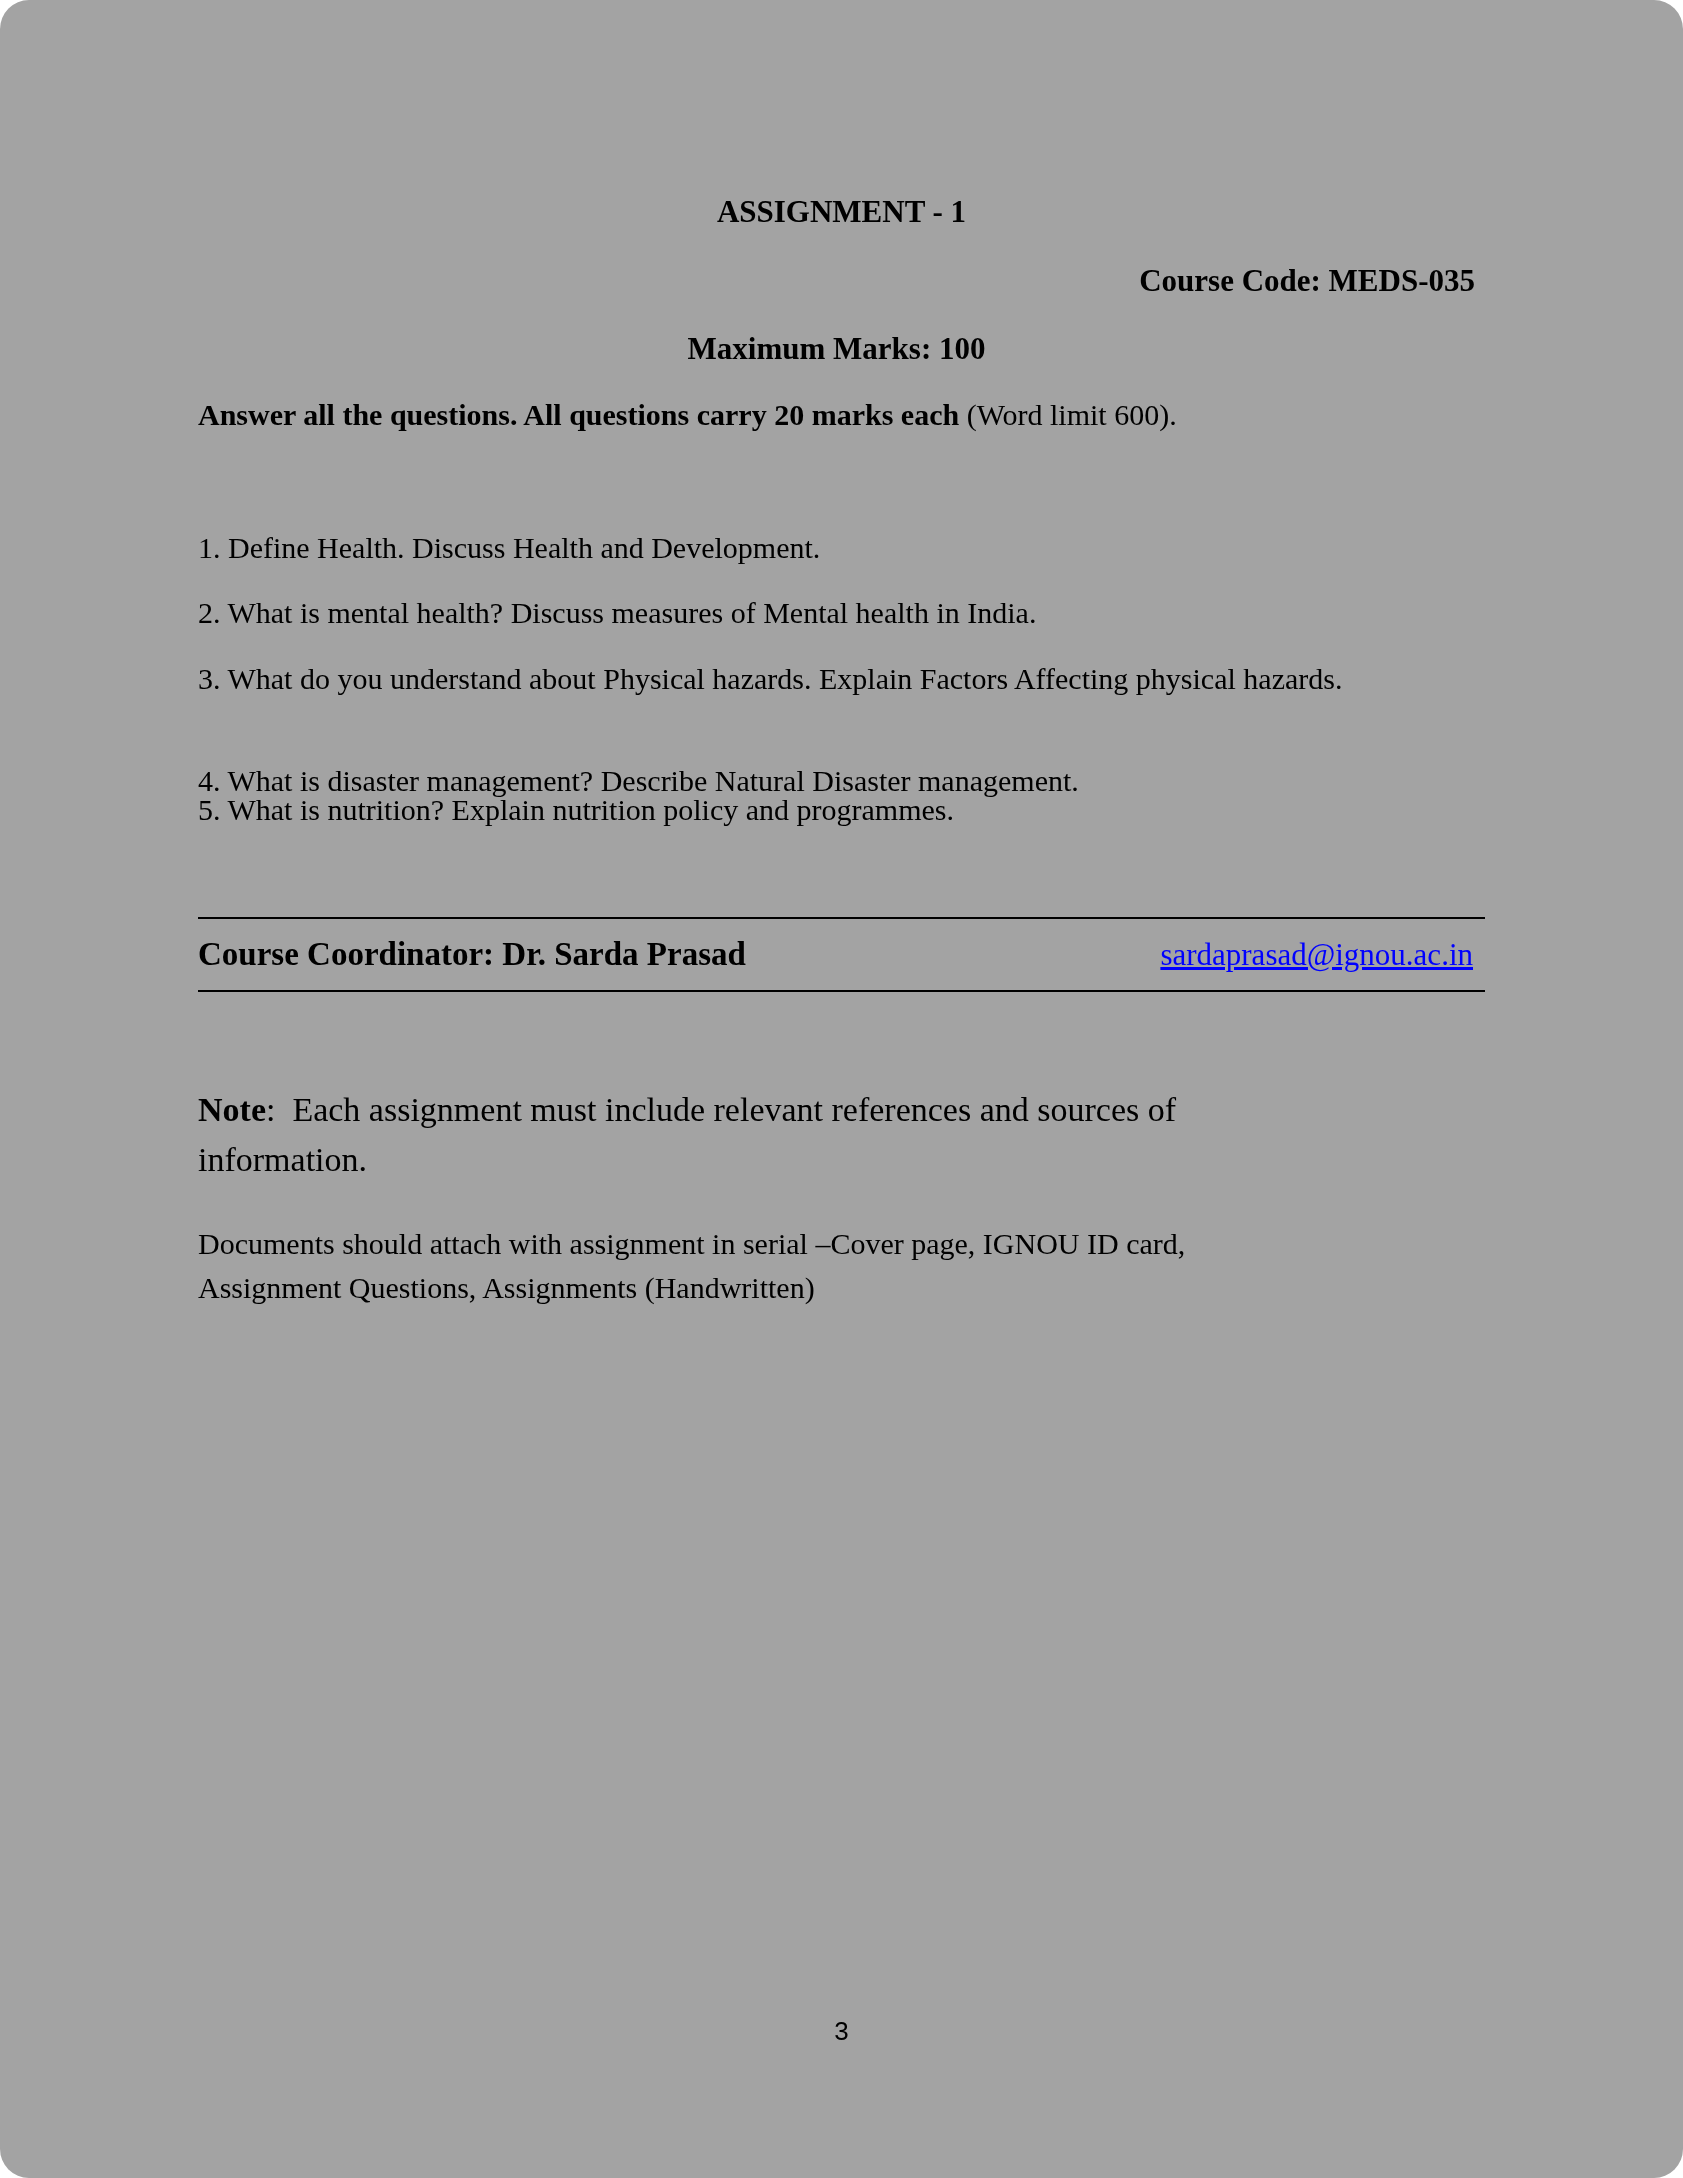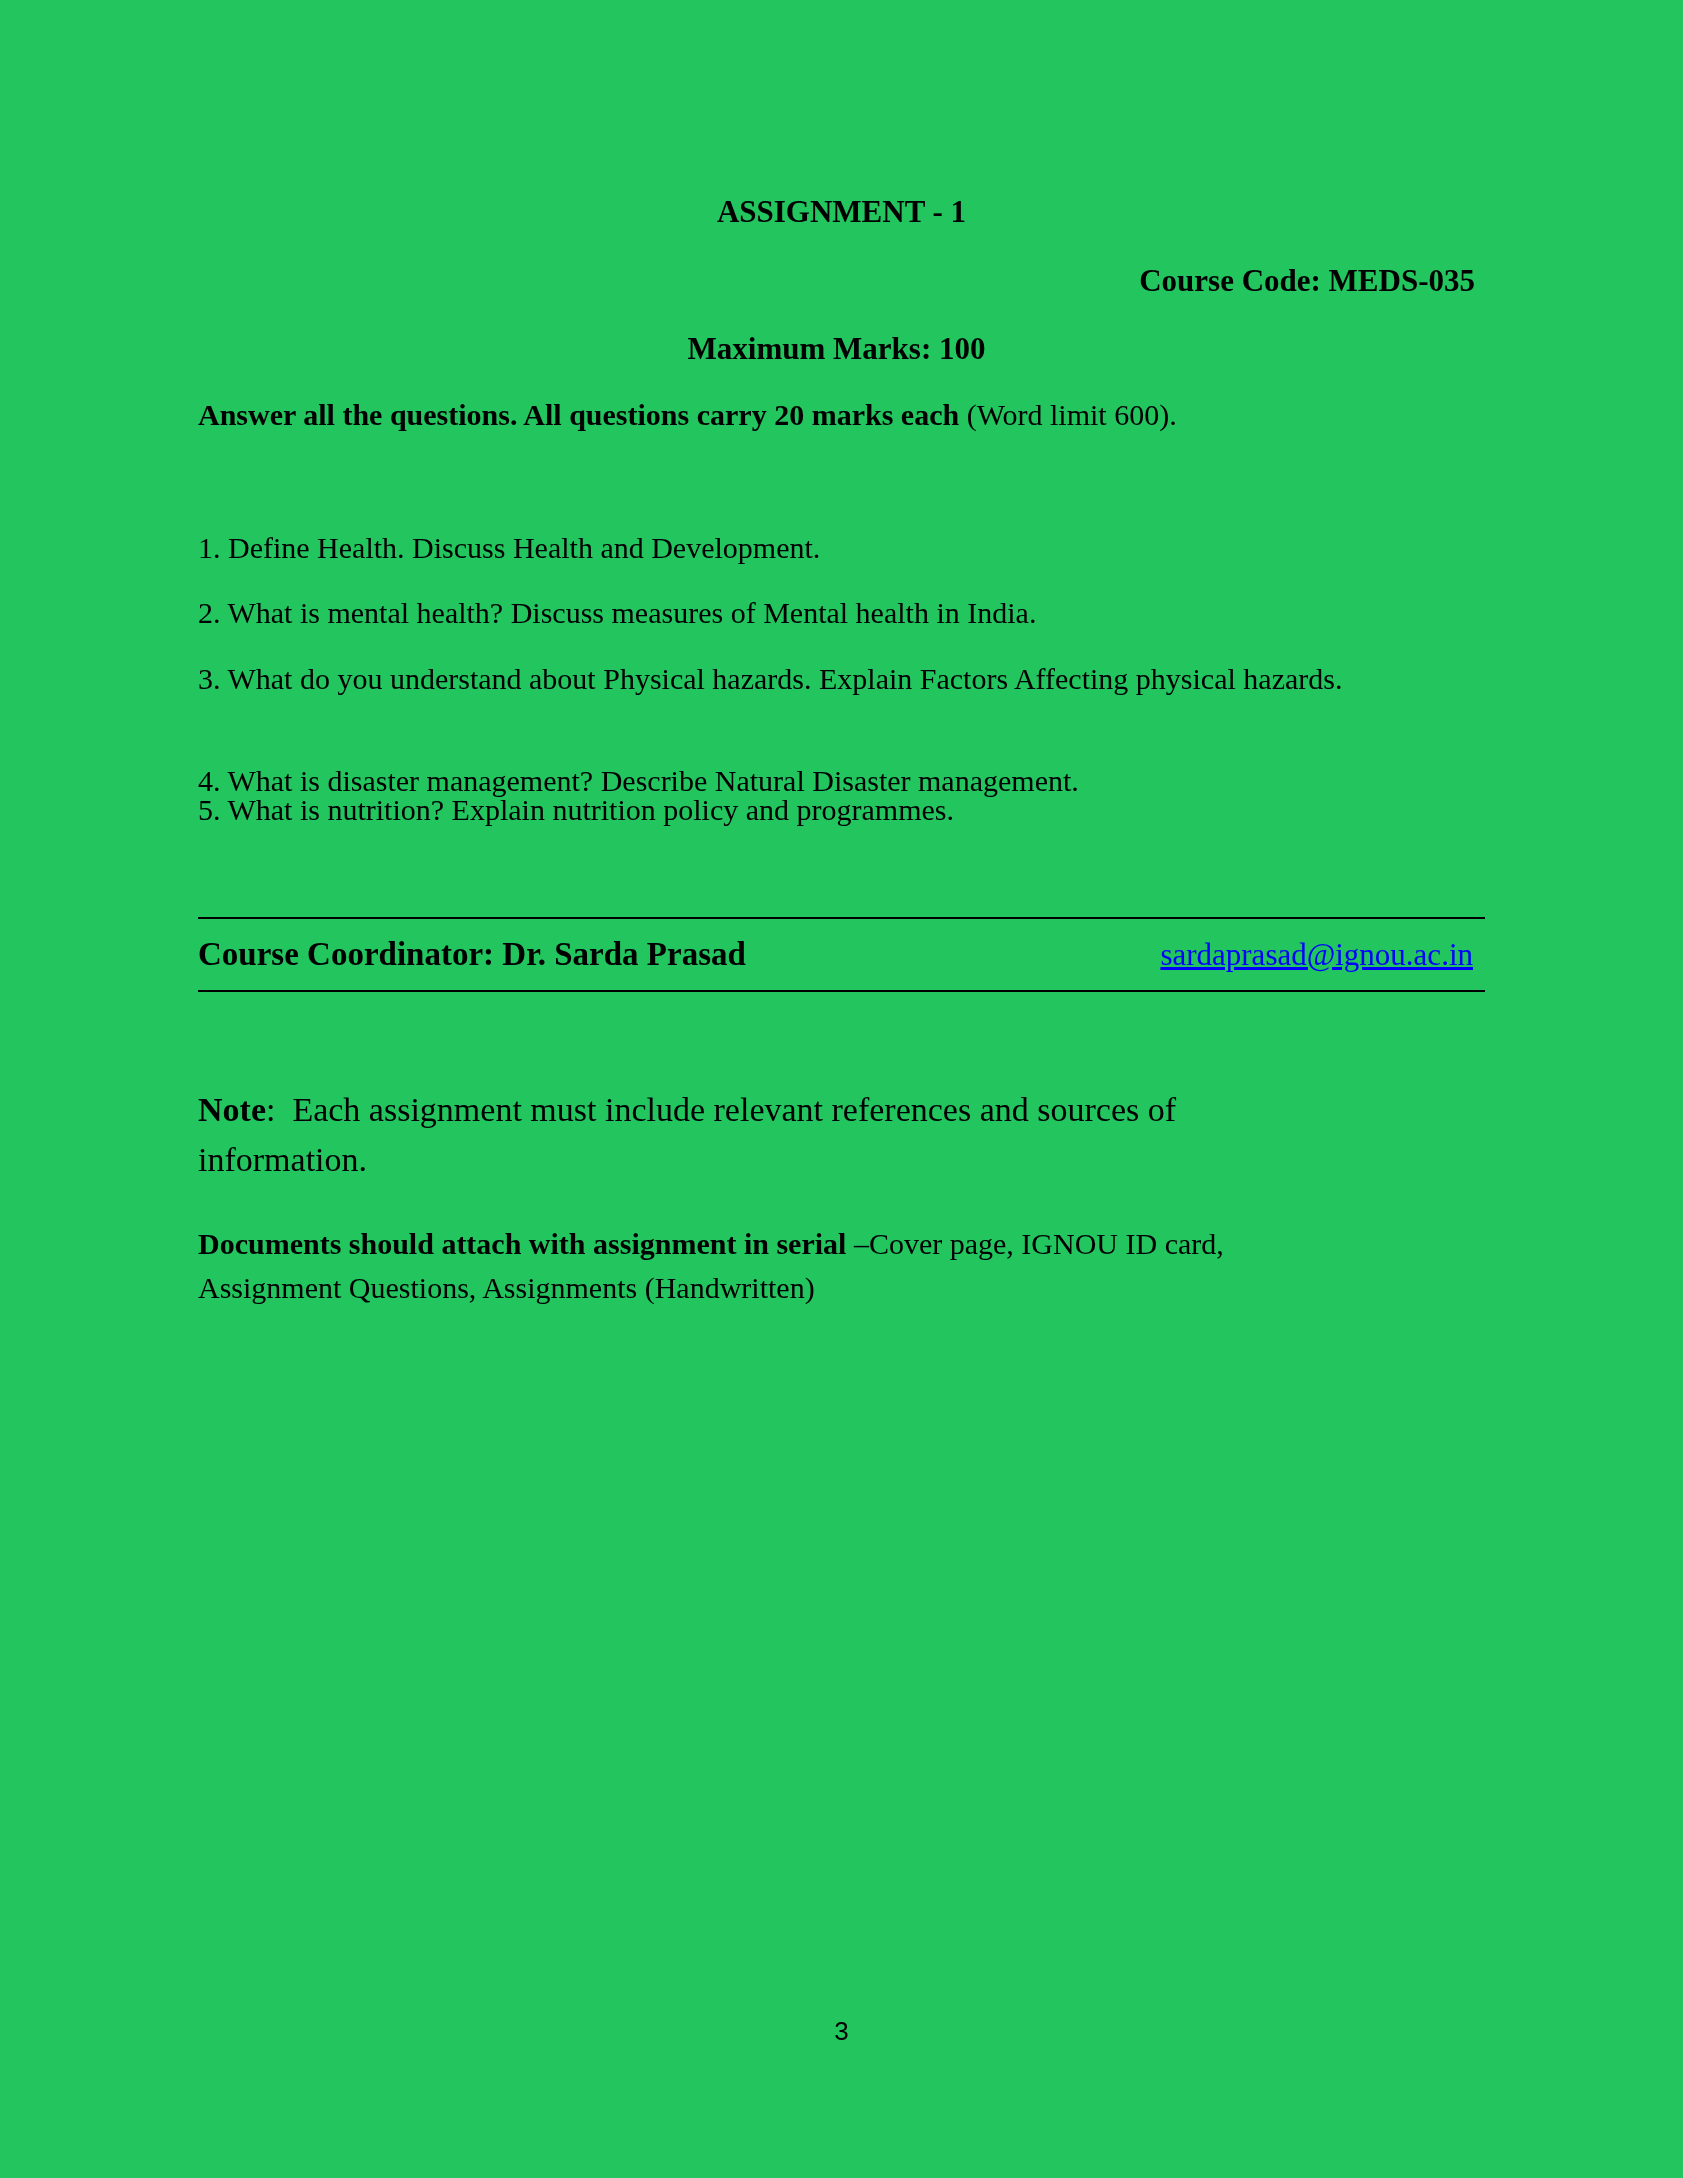--- a/index.html
+++ b/index.html
@@ -4,24 +4,25 @@
 <style>
   html, body {
     margin: 0;
     padding: 0;
     background: #ffffff;
   }
   .page {
     position: relative;
     width: 1683px;
     height: 2178px;
-    background: #22c55e;
+    background: #a3a3a3;
     font-family: "Liberation Serif", serif;
     color: #000000;
     overflow: hidden;
+    border-radius: 29px;
   }
   .abs { position: absolute; left: 198px; width: 1287px; }
 
   .title-line {
     top: 194px;
     text-align: center;
     font-size: 31px;
     font-weight: bold;
   }
   .course-code-line {
@@ -84,21 +85,21 @@
     line-height: 50px;
   }
   .note-block .bold { font-weight: bold; }
   .note-block .keep-spaces { white-space: pre-wrap; }
 
   .documents-block {
     top: 1222px;
     font-size: 30px;
     line-height: 44px;
   }
-  .documents-block .bold { font-weight: bold; }
+  .documents-block .bold { font-weight: normal; }
 
   .page-number {
     top: 2016px;
     text-align: center;
     font-family: "Liberation Sans", sans-serif;
     font-size: 26px;
   }
 </style>
 </head>
 <body>

